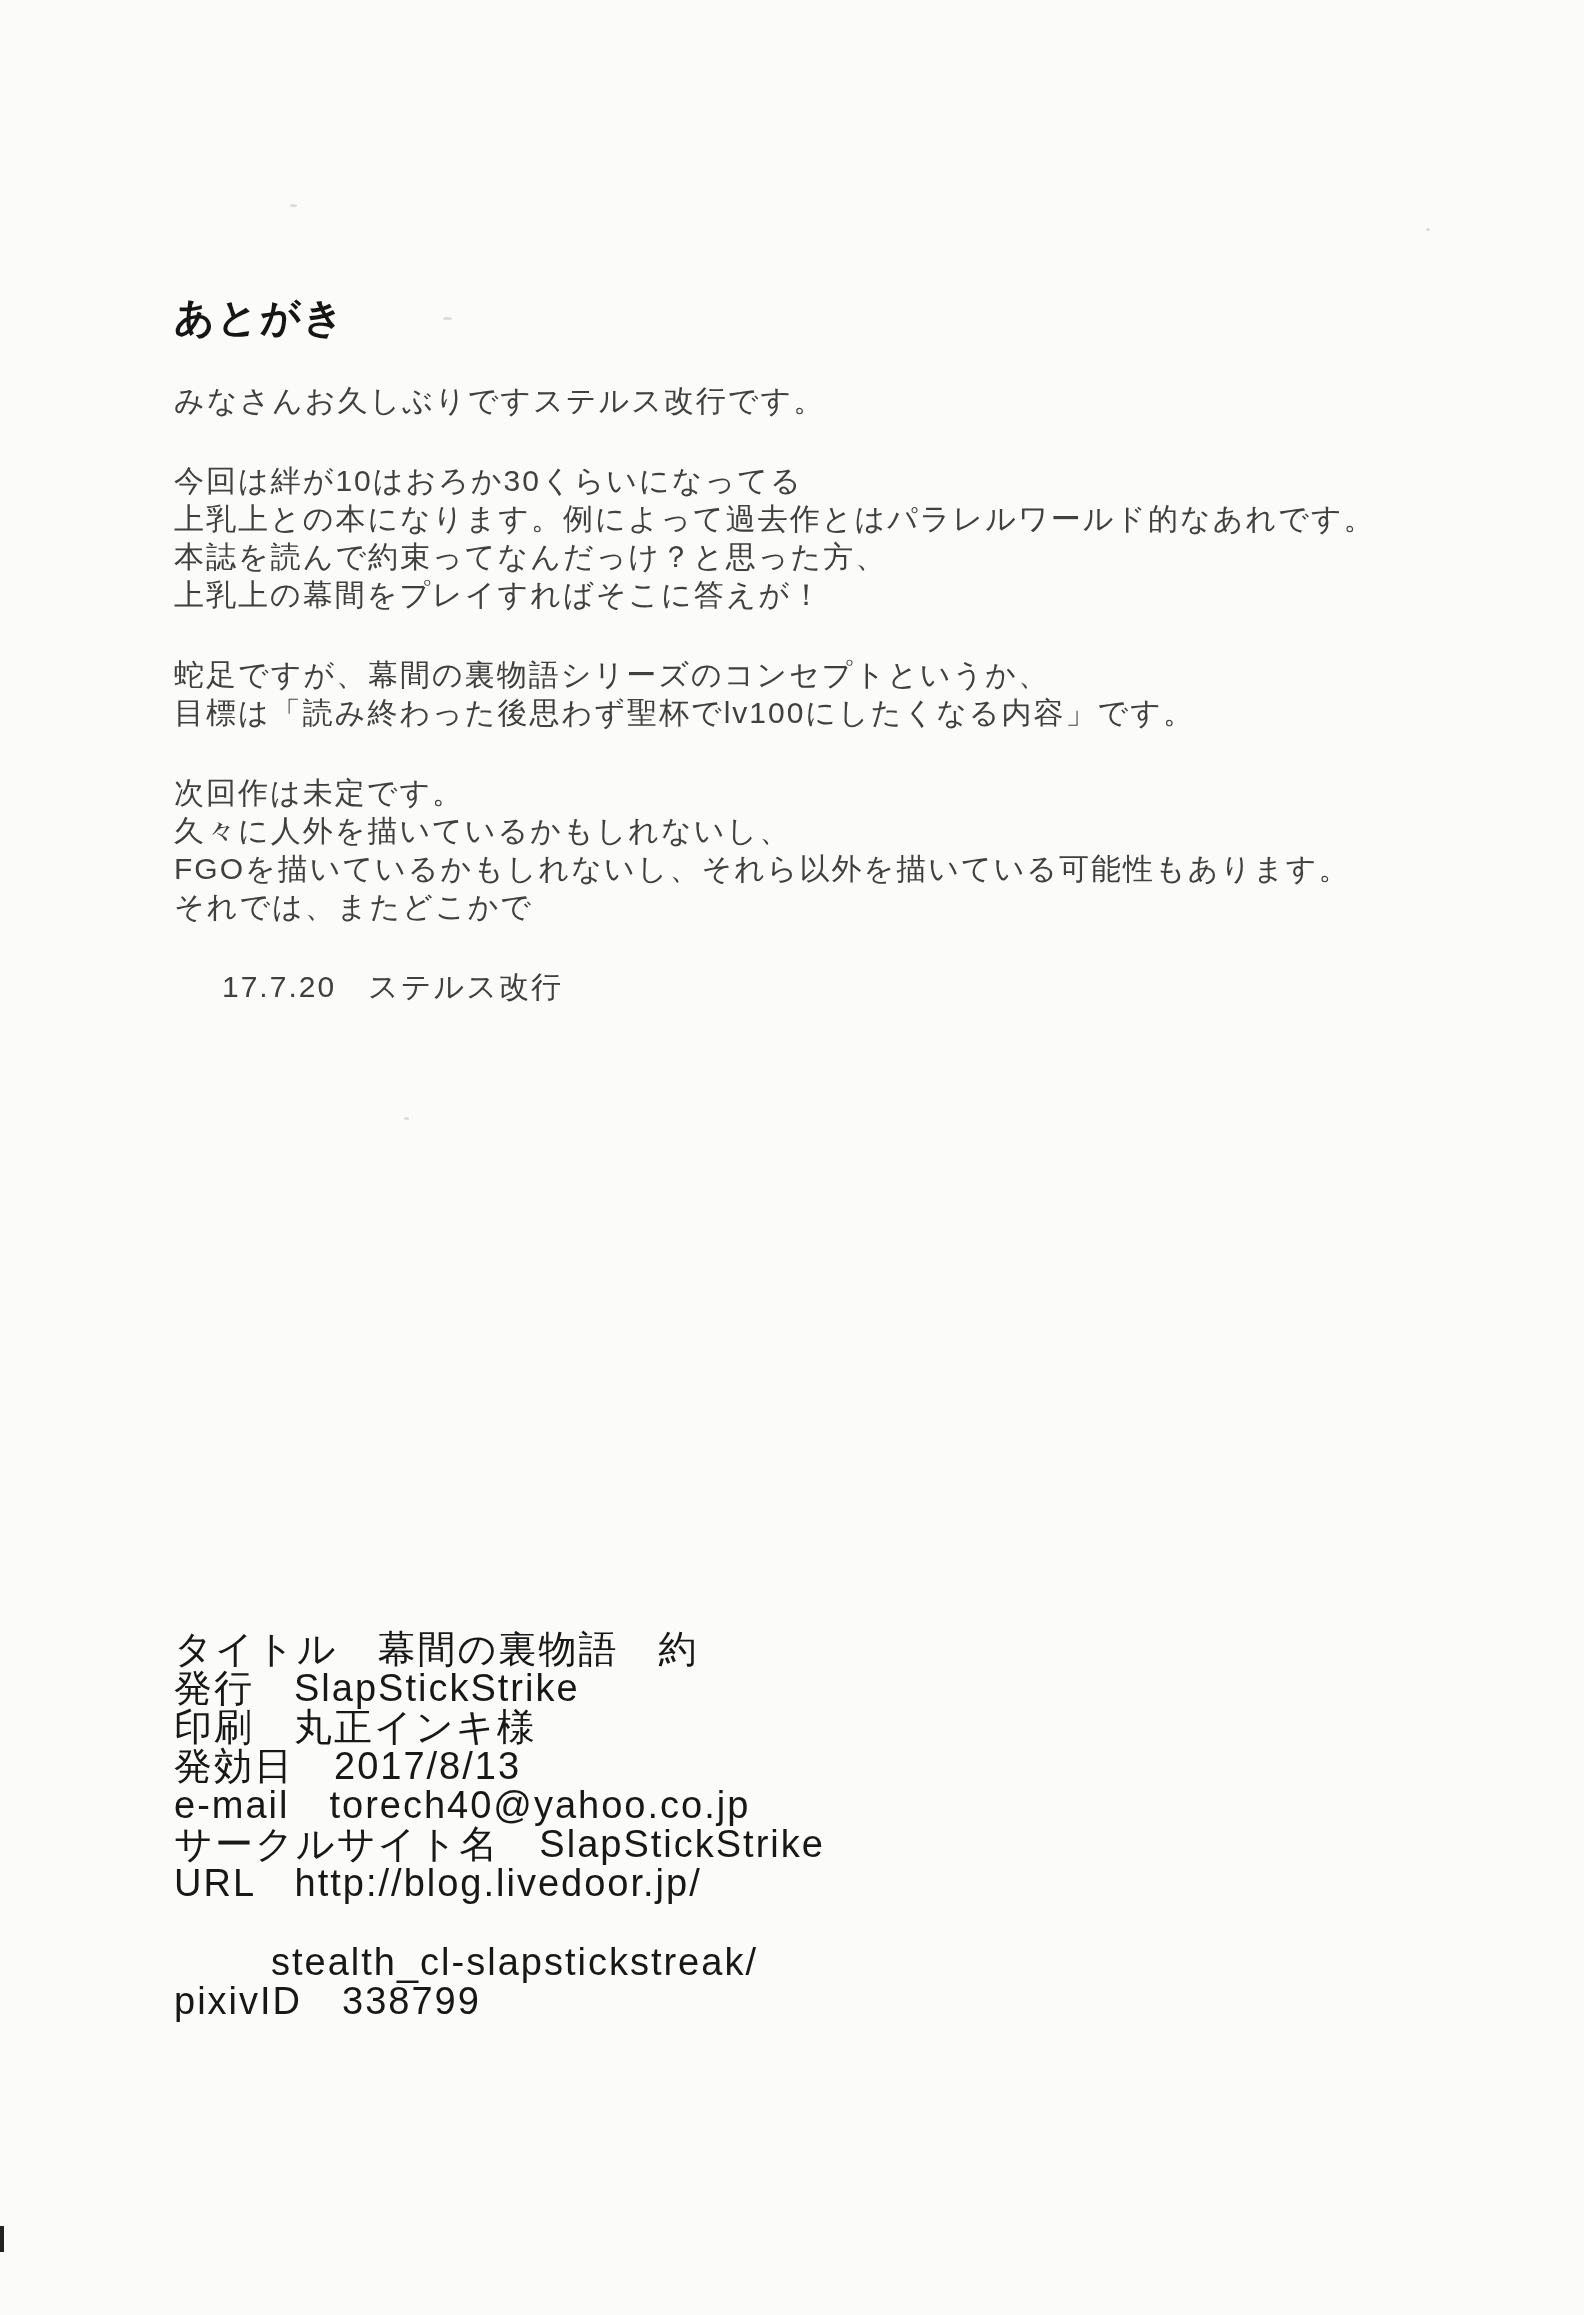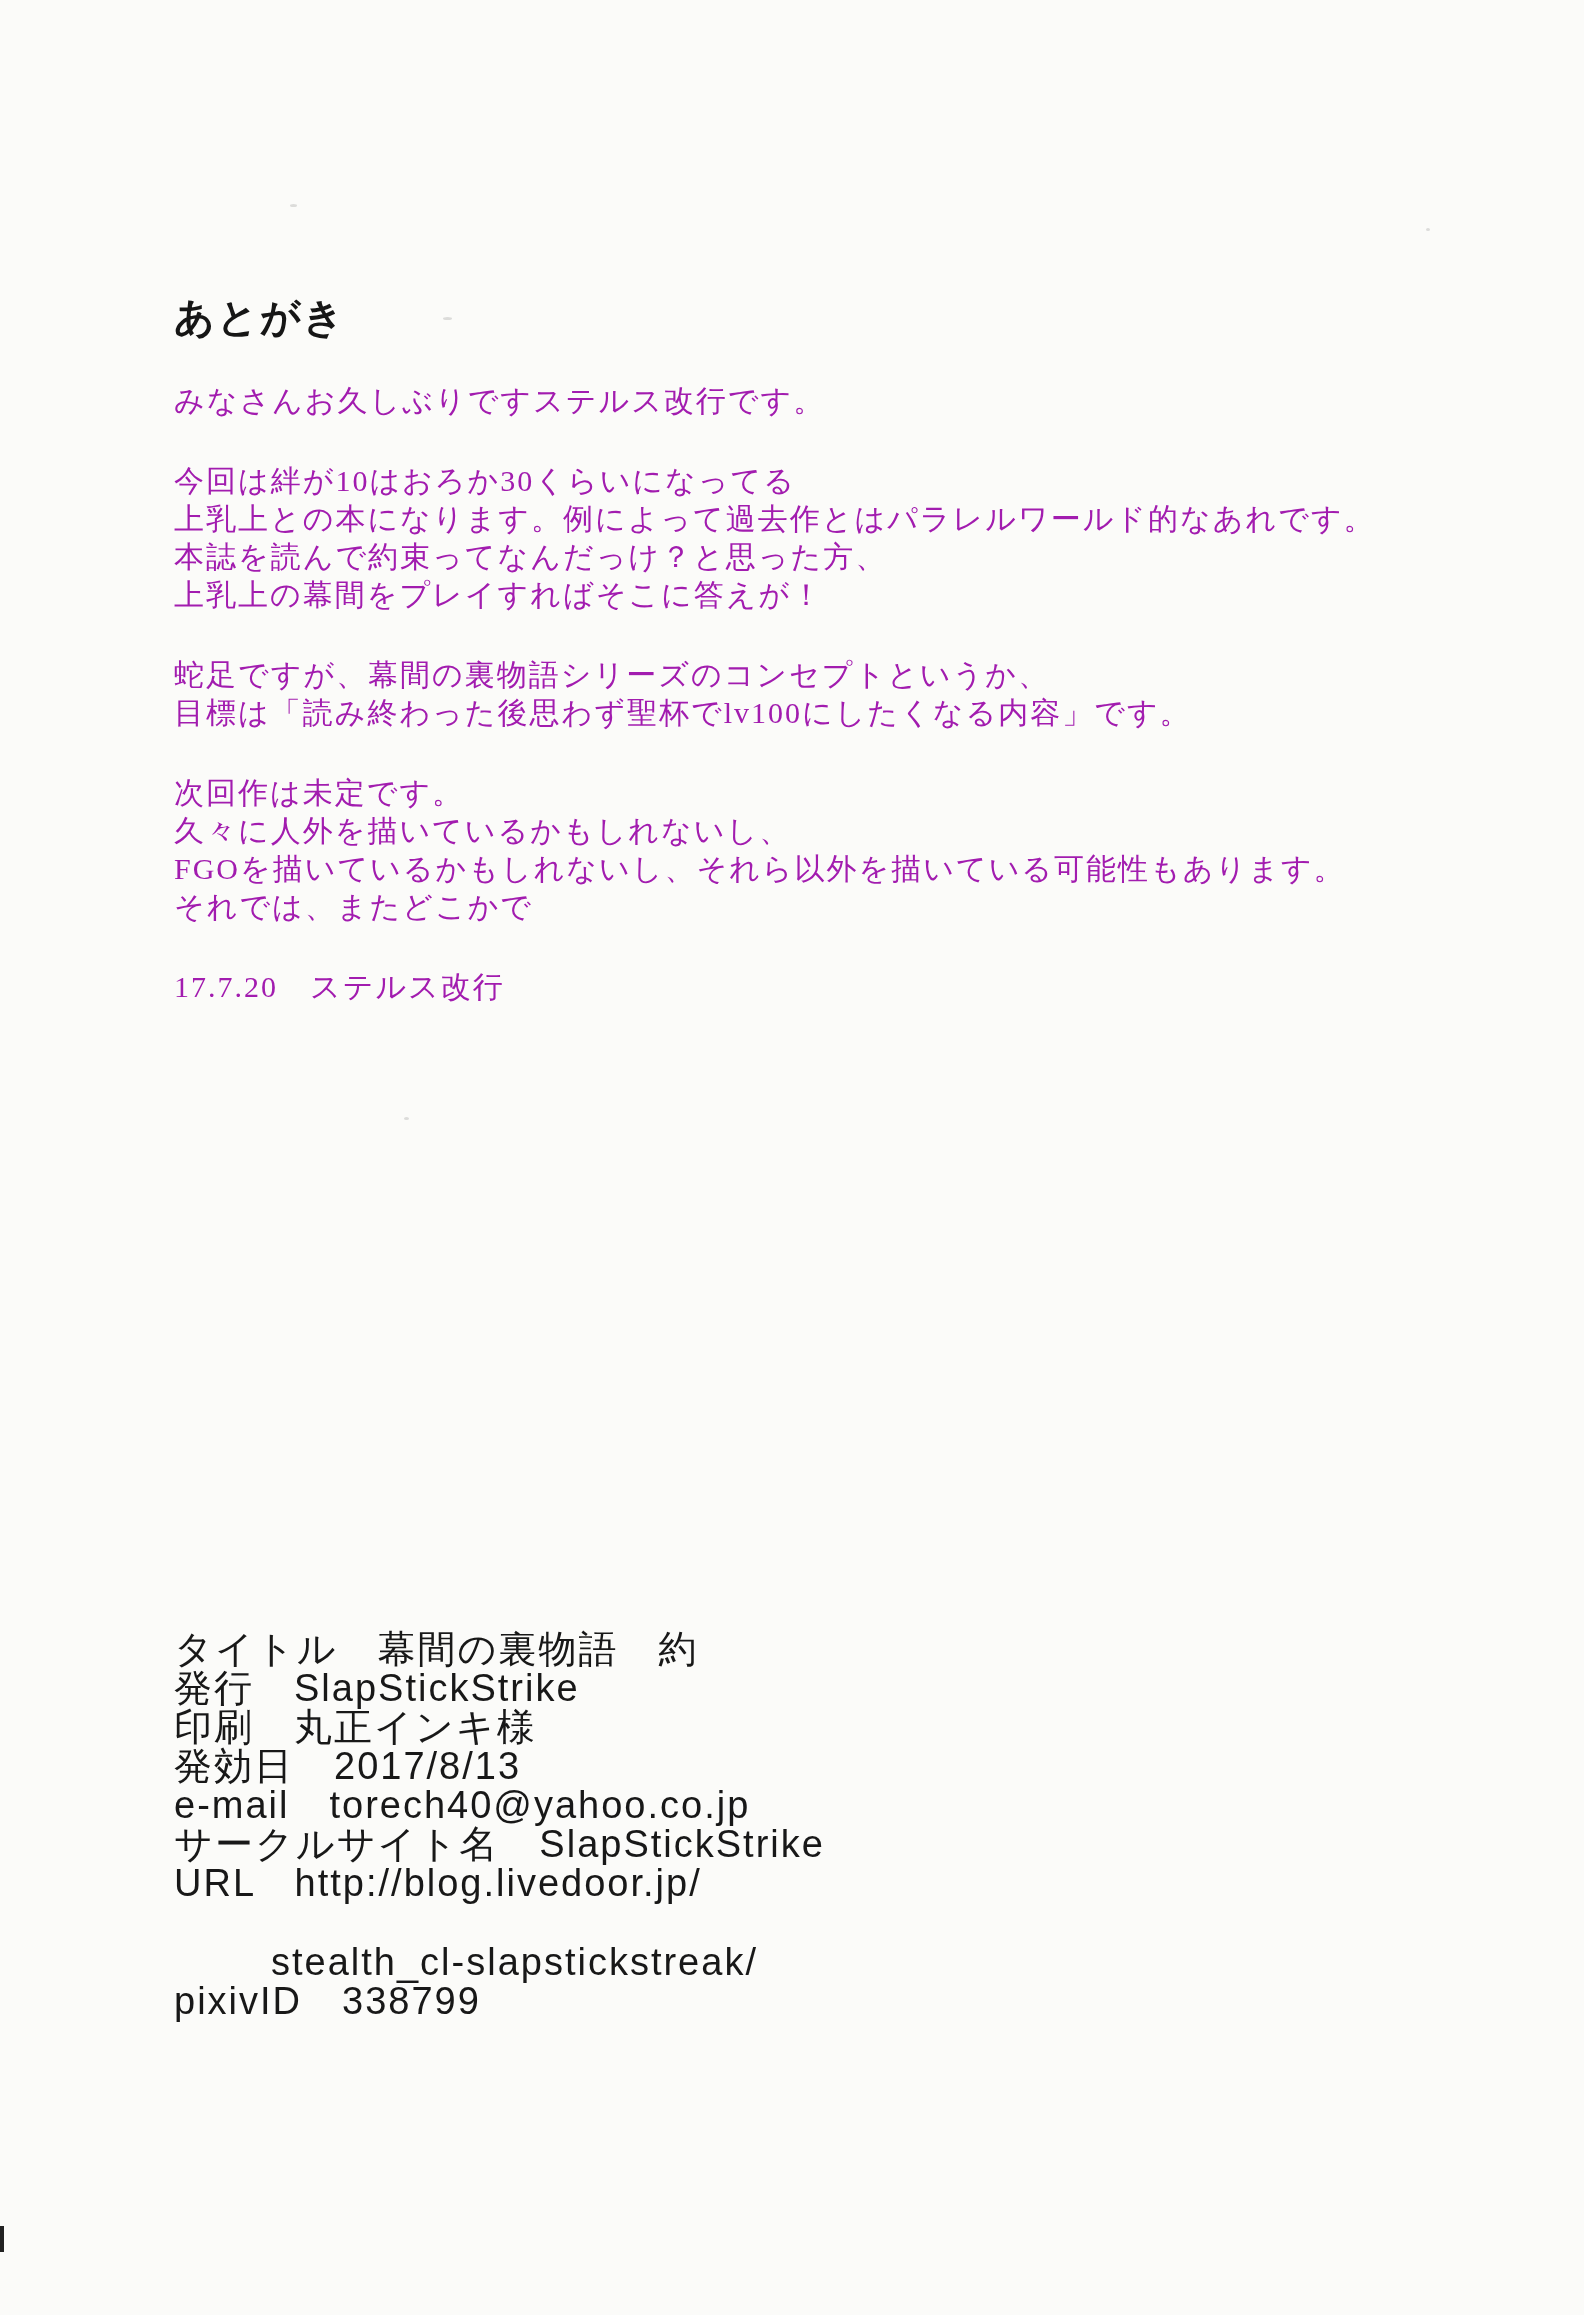--- a/index.html
+++ b/index.html
@@ -27,26 +27,25 @@
     line-height: 48px;
     color: #161616;
   }
   .body-text {
     position: absolute;
     left: 174px;
     top: 382px;
     font-size: 30px;
     line-height: 38px;
     letter-spacing: 2px;
-    color: #a21caf;
-    font-family: Liberation Serif, serif;
+    color: #404040;
   }
   .body-text .para { margin: 0 0 42px 0; }
   .line { display: block; white-space: pre; }
-  .signoff-line { display: block; white-space: pre; }
+  .signoff-line { display: block; white-space: pre; margin-left: 48px; }
   .colophon {
     position: absolute;
     left: 174px;
     top: 1630px;
     font-size: 38px;
     line-height: 39px;
     letter-spacing: 2px;
     color: #181818;
   }
   .colophon .cline { display: block; white-space: pre; }

